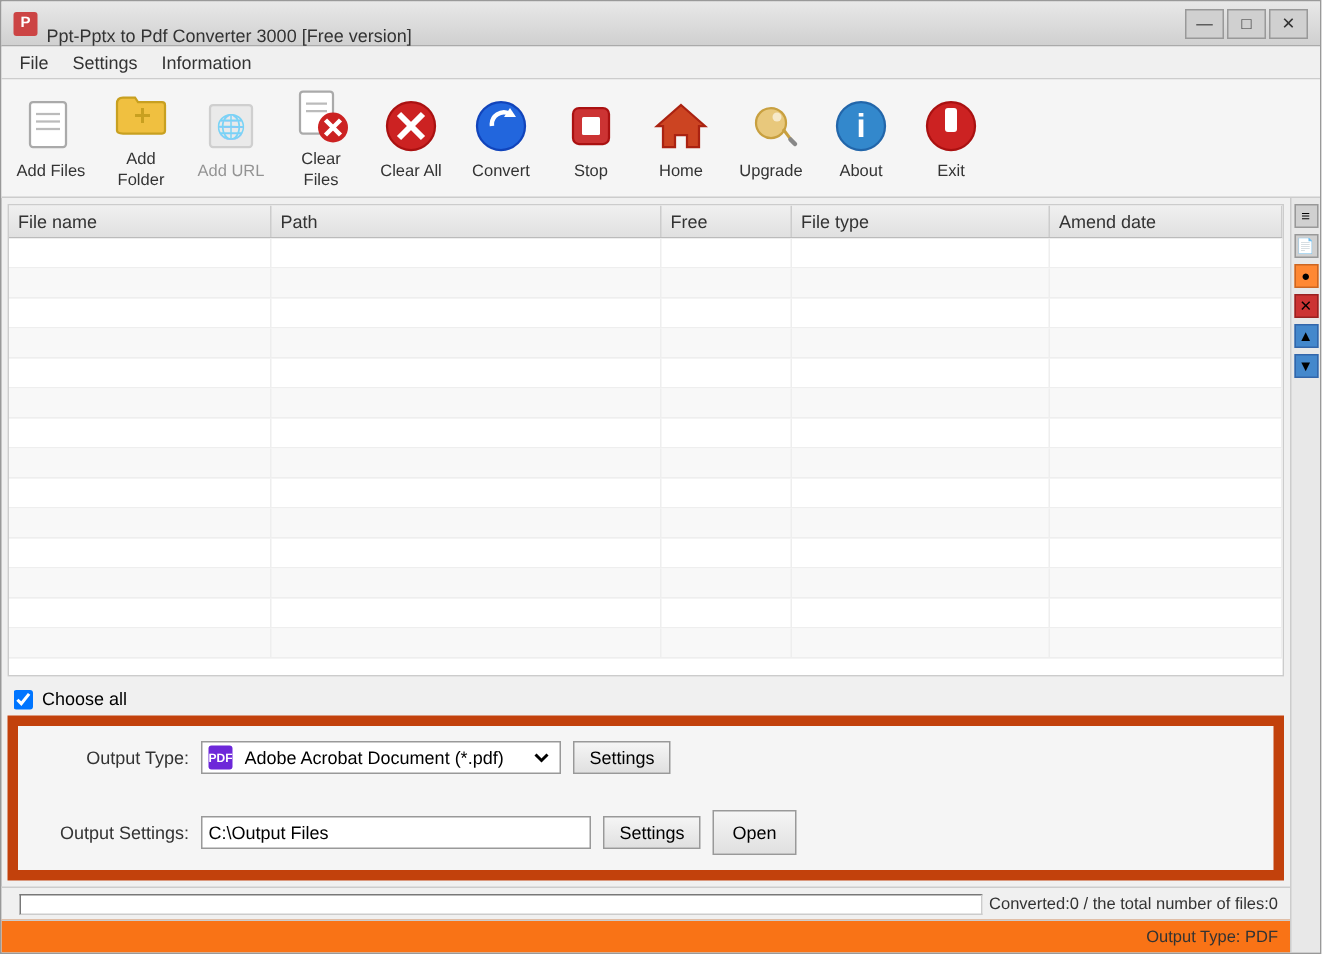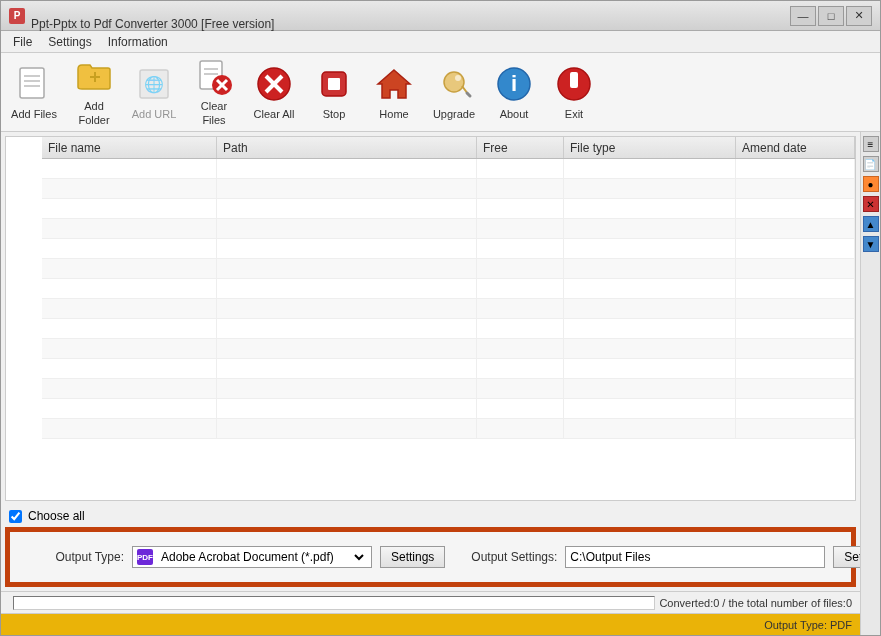--- a/index.html
+++ b/index.html
@@ -134,21 +134,20 @@
     }
 
     .file-table {
       flex: 1;
       border: 1px solid #ccc;
       margin: 4px;
       background: white;
       overflow: hidden;
       display: flex;
       flex-direction: column;
-      padding-left: 36px;
     }
     .table-header {
       display: flex;
       background: linear-gradient(to bottom, #f0f0f0, #e0e0e0);
       border-bottom: 1px solid #bbb;
       height: 22px;
     }
     .th {
       border-right: 1px solid #ccc;
       padding: 3px 6px;
@@ -191,26 +190,26 @@
 
     .choose-all-row {
       display: flex;
       align-items: center;
       padding: 4px 8px;
       gap: 6px;
     }
 
     .bottom-panel {
       background: #f5f5f5;
-      border: 5px solid #c2410c;
+      border: 7px solid #c2410c;
       margin: 0 4px 4px 4px;
       padding: 10px 14px;
       display: flex;
-      flex-direction: row;
-      gap: 12px;
+      flex-direction: column;
+      gap: 24px;
     }
     .form-row {
       display: flex;
       align-items: center;
       gap: 8px;
     }
     .form-label {
       width: 100px;
       text-align: right;
       font-size: 12px;
@@ -277,21 +276,21 @@
       height: 22px;
       display: flex;
       align-items: center;
       padding: 0 8px;
       justify-content: space-between;
       font-size: 11px;
       color: #333;
     }
 
     .output-type-bar {
-      background: #eab308;
+      background: #f97316;
       border-top: 1px solid #ccc;
       height: 22px;
       display: flex;
       align-items: center;
       justify-content: flex-end;
       padding: 0 8px;
       font-size: 11px;
       color: #333;
     }
 
@@ -404,20 +403,30 @@
       <div class="tool-icon">
         <svg width="40" height="40" viewBox="0 0 40 40">
           <circle cx="20" cy="20" r="16" fill="#cc2222" stroke="#aa1111" stroke-width="1.5"></circle>
           <line x1="12" y1="12" x2="28" y2="28" stroke="white" stroke-width="4"></line>
           <line x1="28" y1="12" x2="12" y2="28" stroke="white" stroke-width="4"></line>
         </svg>
       </div>
       <span class="tool-label">Clear All</span>
     </div>
 
+    <div class="tool-btn">
+      <div class="tool-icon">
+        <svg width="40" height="40" viewBox="0 0 40 40">
+          <circle cx="20" cy="20" r="16" fill="#2266dd" stroke="#1144bb" stroke-width="1.5"></circle>
+          <path d="M14 20 A8 8 0 0 1 26 12" stroke="white" stroke-width="3" fill="none"></path>
+          <polygon points="26,8 30,14 22,14" fill="white"></polygon>
+        </svg>
+      </div>
+      <span class="tool-label">Convert</span>
+    </div>
 
     <div class="tool-btn">
       <div class="tool-icon">
         <svg width="40" height="40" viewBox="0 0 40 40">
           <rect x="8" y="8" width="24" height="24" rx="4" fill="#cc3333" stroke="#aa1111" stroke-width="1.5"></rect>
           <rect x="14" y="14" width="12" height="12" rx="1" fill="white"></rect>
         </svg>
       </div>
       <span class="tool-label">Stop</span>
     </div>

